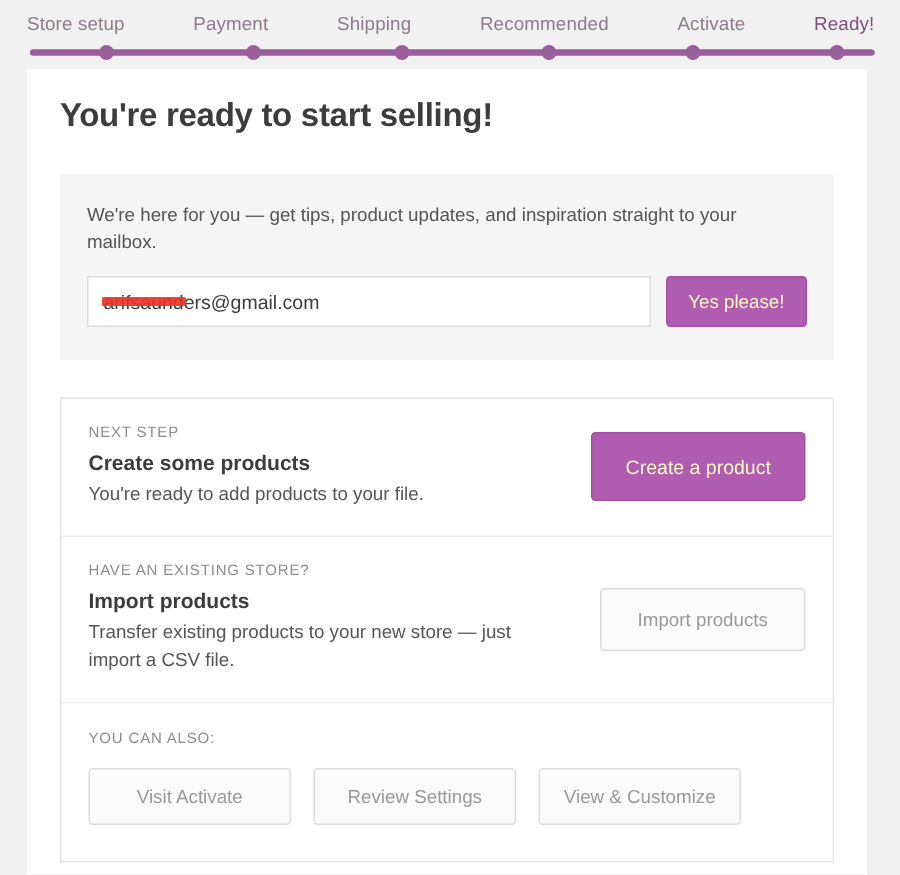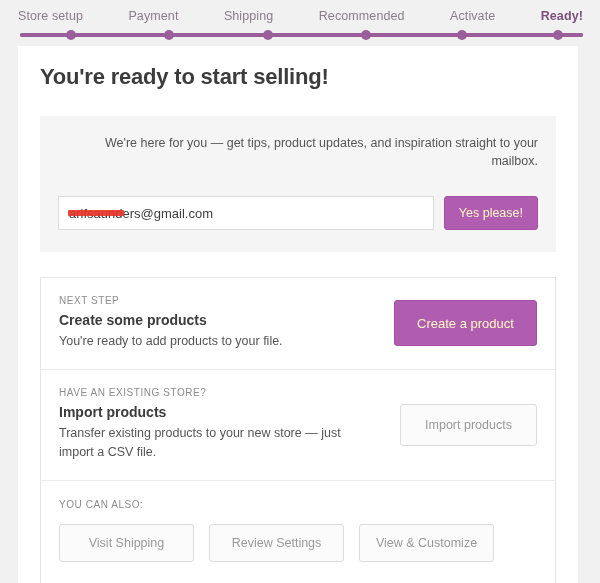--- a/index.html
+++ b/index.html
@@ -40,21 +40,21 @@
   .step-label {
     font-size: 12.5px;
     color: #8b7c8b;
     letter-spacing: .1px;
     white-space: nowrap;
     flex: 0 0 auto;
     text-align: center;
   }
   .step-label.is-current {
     color: #7d4f7d;
-    font-weight: bold;
+    font-weight: normal;
   }
   .progress-track {
     position: absolute;
     top: 33px;
     left: 20px;
     width: 563px;
     height: 4px;
     background: #9a5f9a;
     border-radius: 2px;
   }
@@ -102,22 +102,21 @@
   .newsletter {
     margin: 26px 22px 0 22px;
     background: #f5f5f5;
     padding: 18px 18px 22px 18px;
     box-sizing: border-box;
   }
   .newsletter-copy {
     font-size: 12.5px;
     color: #555;
     line-height: 18px;
-    margin: 0 0 26px 0;
-    text-align: right;
+    margin: 0 0 14px 0;
   }
   .newsletter-form {
     display: flex;
     align-items: stretch;
   }
   .email-field {
     position: relative;
     flex: 1 1 auto;
     background: #ffffff;
     border: 1px solid #dcdcdc;
@@ -292,20 +291,20 @@
         <div class="eyebrow">HAVE AN EXISTING STORE?</div>
         <div class="task-heading">Import products</div>
         <div class="task-desc">Transfer existing products to your new store — just import a CSV file.</div>
       </div>
       <button class="btn btn-secondary btn-import">Import products</button>
     </div>
 
     <div class="also-row">
       <div class="eyebrow">YOU CAN ALSO:</div>
       <div class="also-buttons">
-        <button class="btn btn-secondary btn-also">Visit Shipping</button>
+        <button class="btn btn-secondary btn-also">Visit Activate</button>
         <button class="btn btn-secondary btn-also">Review Settings</button>
         <button class="btn btn-secondary btn-also">View &amp; Customize</button>
       </div>
     </div>
 
   </div>
 </div>
 
 </body></html>

